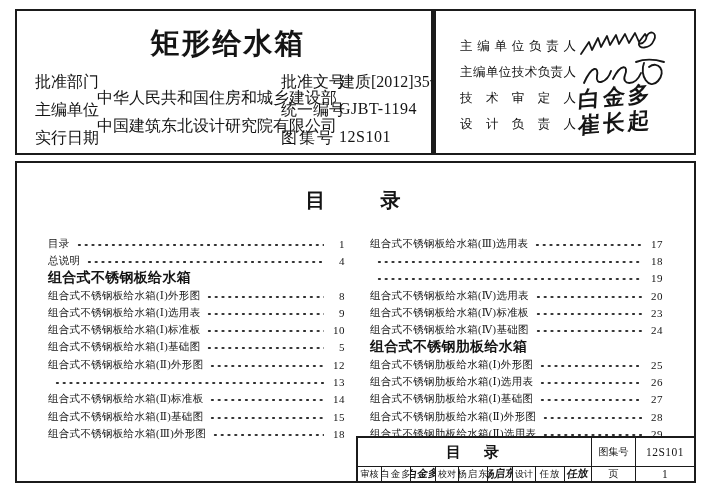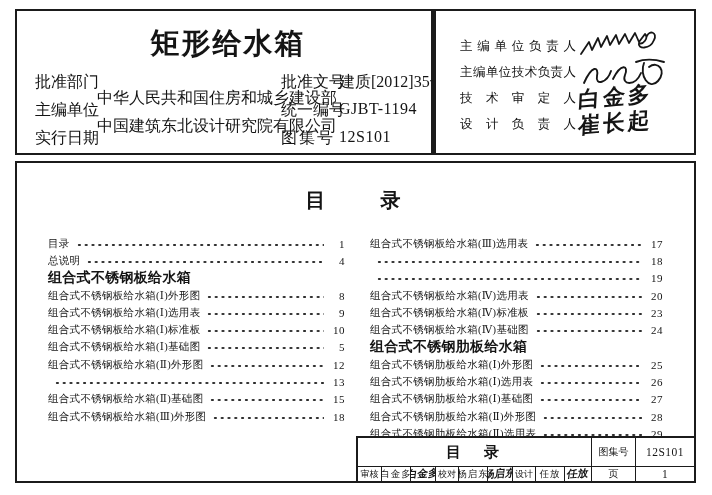--- a/index.html
+++ b/index.html
@@ -168,20 +168,25 @@
         <span class="toc-page">5</span>
       </div>
       <div class="toc-row">
         <span class="toc-text">组合式不锈钢板给水箱(Ⅱ)外形图</span>
         <span class="toc-dots"></span>
         <span class="toc-page">12</span>
       </div>
       <div class="toc-row">
         <span class="toc-dots"></span>
         <span class="toc-page">13</span>
+      </div>
+      <div class="toc-row">
+        <span class="toc-text">组合式不锈钢板给水箱(Ⅱ)标准板</span>
+        <span class="toc-dots"></span>
+        <span class="toc-page">14</span>
       </div>
       <div class="toc-row">
         <span class="toc-text">组合式不锈钢板给水箱(Ⅱ)基础图</span>
         <span class="toc-dots"></span>
         <span class="toc-page">15</span>
       </div>
       <div class="toc-row">
         <span class="toc-text">组合式不锈钢板给水箱(Ⅲ)外形图</span>
         <span class="toc-dots"></span>
         <span class="toc-page">18</span>

